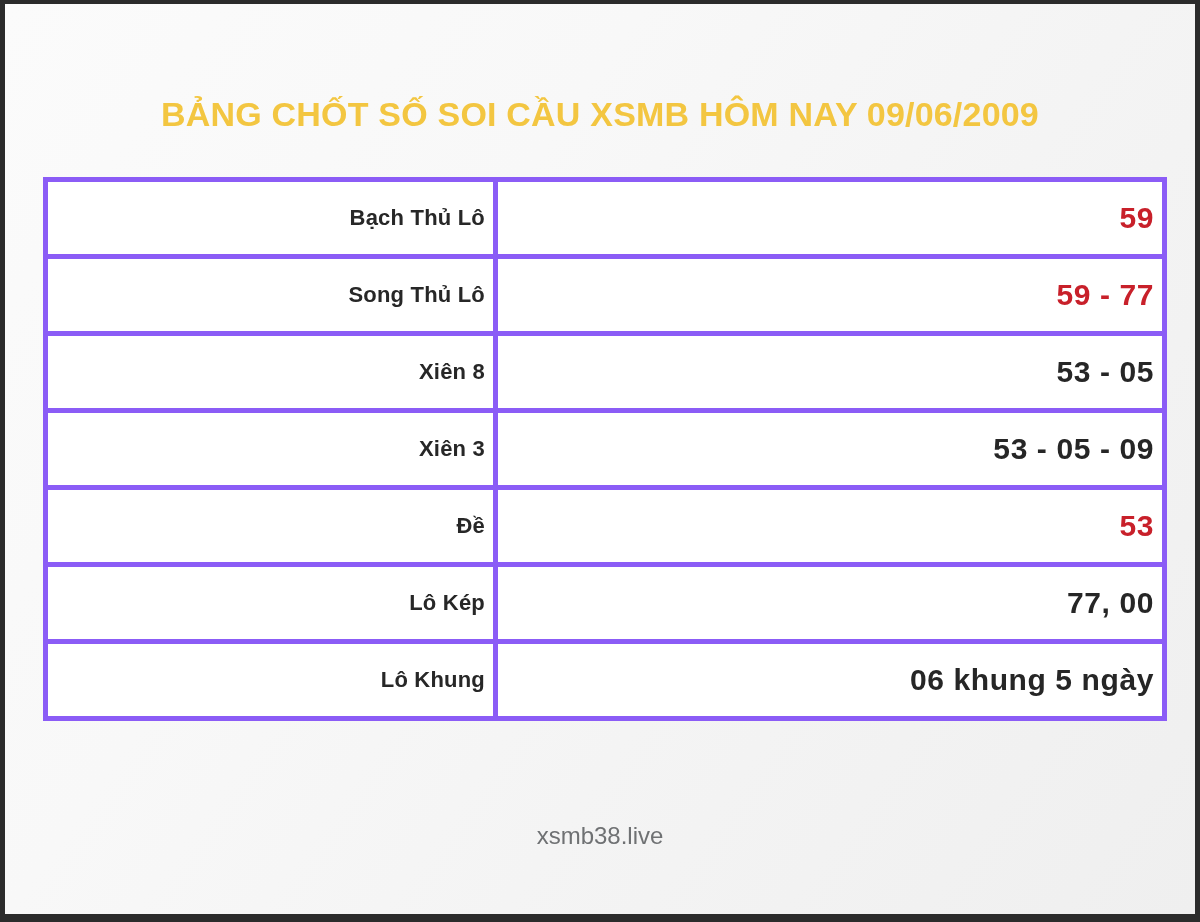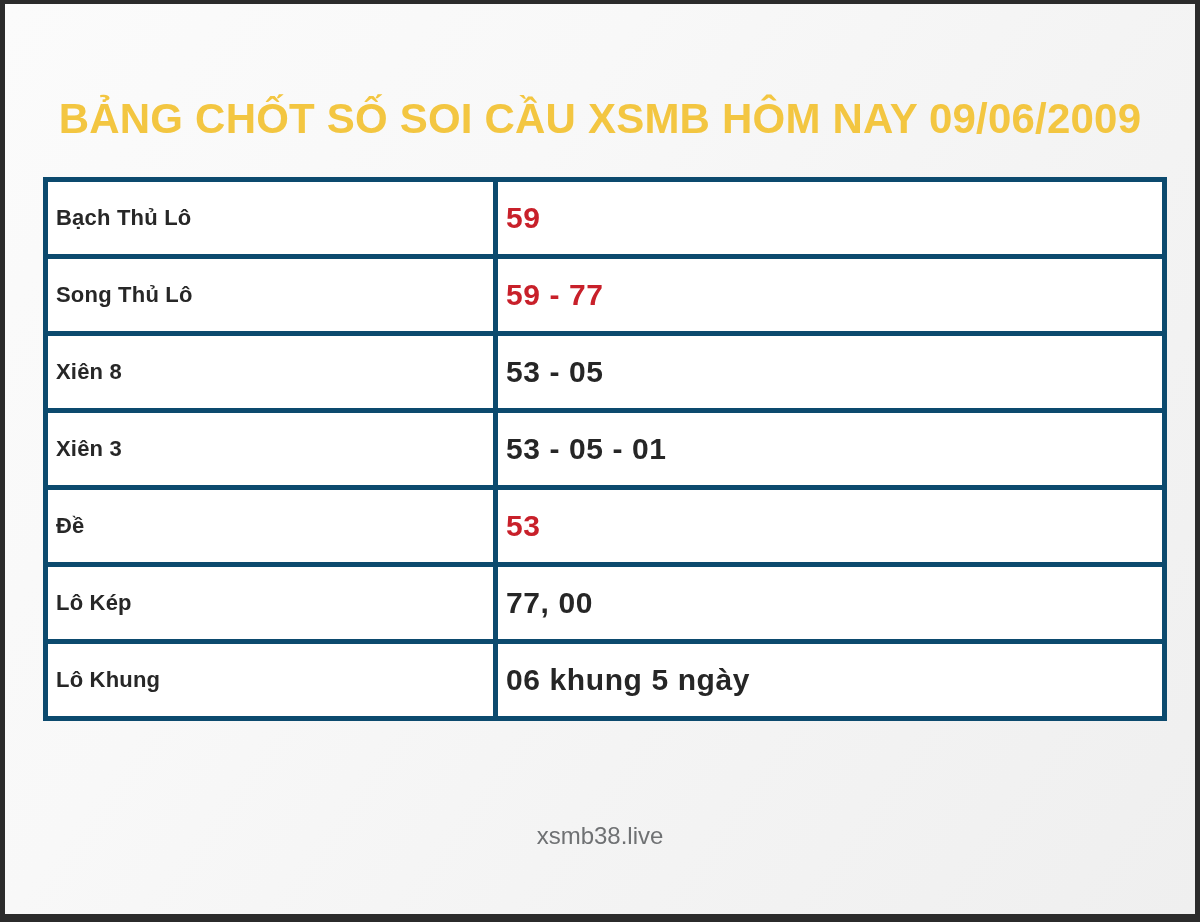--- a/index.html
+++ b/index.html
@@ -42,21 +42,21 @@
                 #f4f4f4 62%,
                 #efefef 100%);
   }
 
   .title {
     position: absolute;
     left: 0;
     right: 0;
     top: 92px;
     text-align: center;
-    font-size: 42px;
+    font-size: 34px;
     font-weight: bold;
     letter-spacing: 0.2px;
     color: #f3c641;
     line-height: 1.1;
     white-space: nowrap;
     font-family: "Liberation Sans", sans-serif;
   }
 
   .table-wrap {
     position: absolute;
@@ -68,25 +68,25 @@
   table.soicau {
     width: 1119px;
     border-collapse: collapse;
     table-layout: fixed;
     background: #ffffff;
   }
   table.soicau col.c-label { width: 450px; }
   table.soicau col.c-value { width: 669px; }
 
   table.soicau td {
-    border: 5px solid #0c4a6e;
+    border: 5px solid #8b5cf6;
     background: #ffffff;
     height: 77px;
     padding: 0 8px;
-    text-align: left;
+    text-align: right;
     vertical-align: middle;
     box-sizing: border-box;
   }
 
   .lbl {
     font-size: 22px;
     font-weight: bold;
     color: #272727;
     letter-spacing: 0.2px;
   }
@@ -155,21 +155,21 @@
             <td>
               <span class="val">53 - 05</span>
             </td>
           </tr>
 
           <tr>
             <td>
               <span class="lbl">Xiên 3</span>
             </td>
             <td>
-              <span class="val">53 - 05 - 01</span>
+              <span class="val">53 - 05 - 09</span>
             </td>
           </tr>
 
           <tr>
             <td>
               <span class="lbl">Đề</span>
             </td>
             <td>
               <span class="val red">53</span>
             </td>

